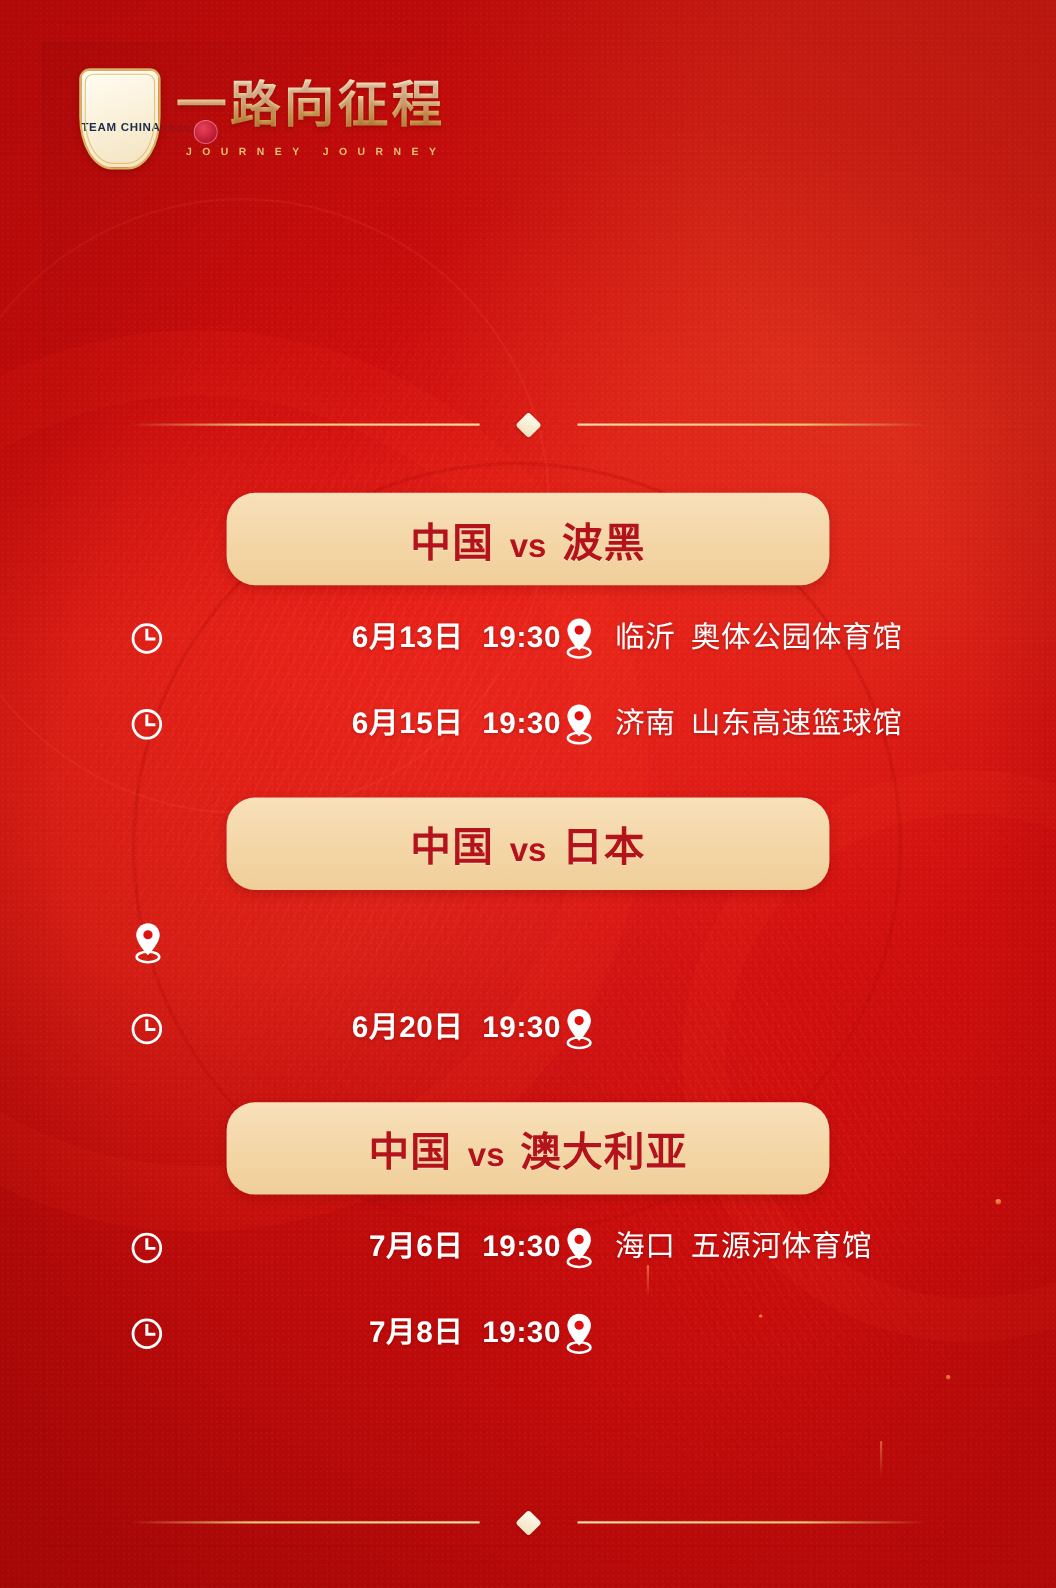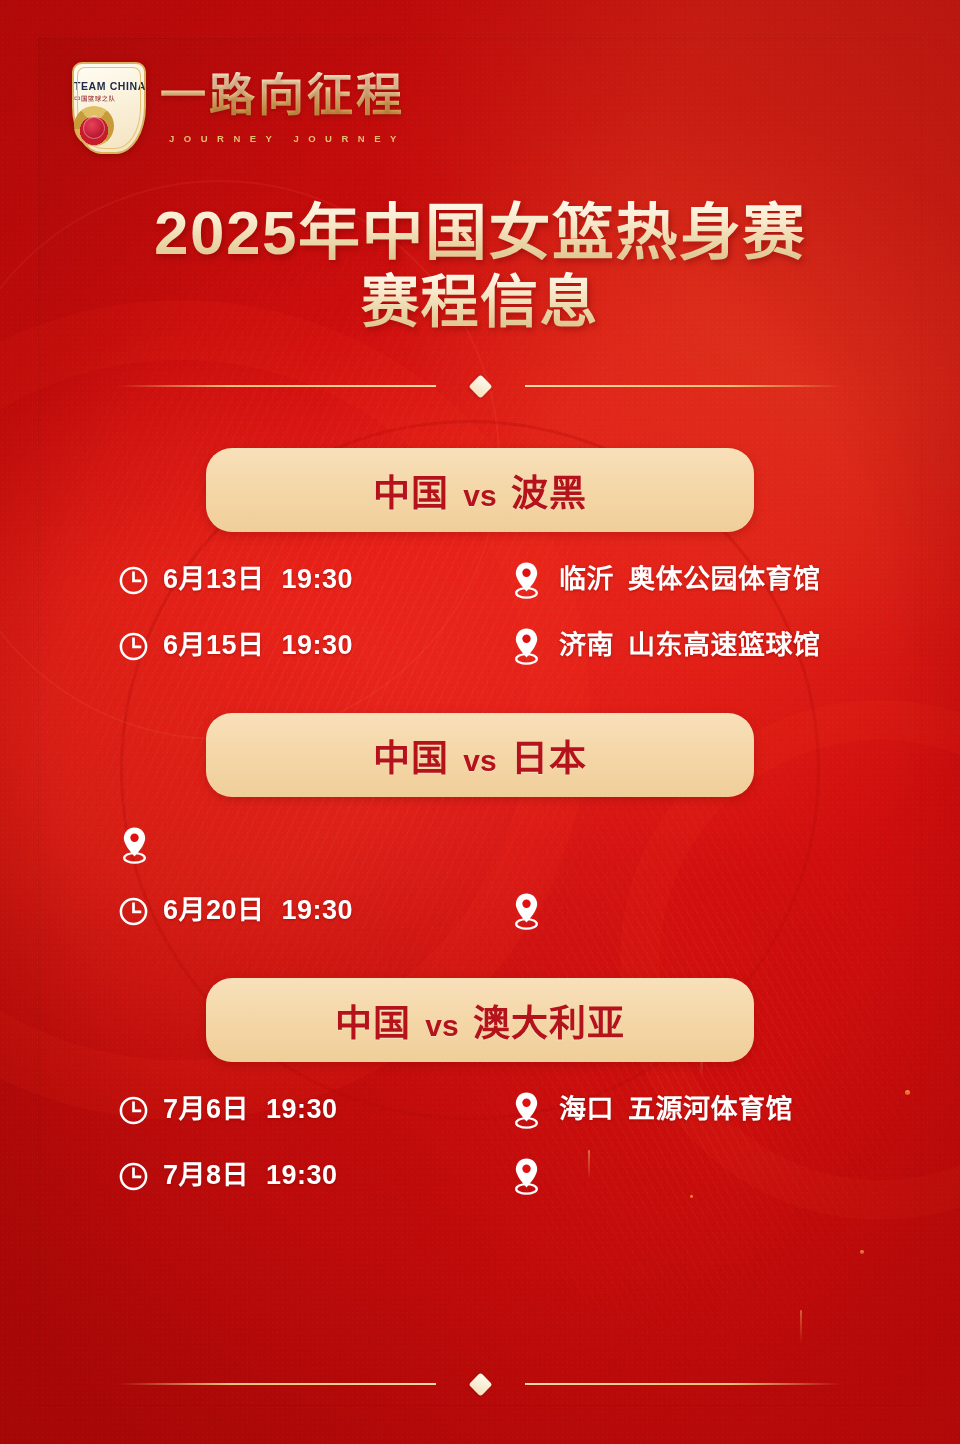--- a/index.html
+++ b/index.html
@@ -92,21 +92,21 @@
   .header{
     position:absolute; left:72px; top:62px;
     display:flex; align-items:center; gap:14px;
   }
   .badge{
     position:relative; width:74px; height:92px; flex:0 0 auto;
     background:linear-gradient(160deg,#FFFDF4 0%,#FBF2DC 45%,#F3E2BE 100%);
     border:2px solid #D8B25C;
     border-radius:10px 10px 40% 40%/10px 10px 52% 52%;
     box-shadow:0 2px 6px rgba(90,0,0,.35);
-    display:flex; flex-direction:column; align-items:flex-start;
+    display:flex; flex-direction:row; align-items:center;
     padding-top:17px;
   }
   .badge::before{
     content:""; position:absolute; inset:3px;
     border:1px solid #E2C276;
     border-radius:8px 8px 40% 40%/8px 8px 50% 50%;
     pointer-events:none;
   }
   .badge-team{
     font-size:10.5px; font-weight:700; letter-spacing:.6px;
@@ -207,39 +207,39 @@
     font-size:30px; font-weight:800; letter-spacing:0;
     padding:0 3px;
   }
 
   .rows{ margin-top:30px; }
   .row{
     display:flex; align-items:flex-start;
     height:58px;
     padding-left:118px;
   }
-  .row + .row{ margin-top:8px; }
+  .row + .row{ margin-top:20px; }
 
   .cell-time{
     display:flex; align-items:center; gap:14px;
-    width:392px; flex:0 0 auto;
+    width:392px; flex:0 0 auto;justify-content:space-between;
   }
   .cell-venue{
     display:flex; align-items:flex-start; gap:16px;
     flex:1 1 auto;
   }
 
   .txt{
     color:#FFFFFF; font-size:27px; font-weight:700;
     letter-spacing:.5px; white-space:nowrap; line-height:1.05;
     text-shadow:0 1px 3px rgba(110,0,0,.45);
   }
   .txt .date{ margin-right:17px; }
   .venue-text{
-    color:#FFFFFF; font-size:27px; font-weight:700;
+    color:#FFFFFF; font-size:27px; font-weight:400;
     letter-spacing:.5px; line-height:1.28;
     text-shadow:0 1px 3px rgba(110,0,0,.45);
   }
   .venue-text .city{ margin-right:14px; }
   .venue-text.wrap{ max-width:352px; text-align:right; }
 
   
   .icon{ flex:0 0 auto; display:block; }
   .icon-clock{ width:31px; height:31px; margin-top:3px; }
   .icon-pin{ width:33px; height:40px; margin-top:-2px; }
@@ -274,24 +274,20 @@
       <div class="badge-team">TEAM CHINA</div>
       <div class="badge-cn">中国篮球之队</div>
       <div class="badge-emblem"></div>
     </div>
     <div class="logo-text">
       <div class="logo-cn">一路向征程</div>
       <div class="logo-en">JOURNEY JOURNEY</div>
     </div>
   </div>
 
-  <div class="title">
-    <div class="title-line">2025年中国女篮热身赛</div>
-    <div class="title-line l2">赛程信息</div>
-  </div>
 
   <div class="ornament top">
     <div class="rule"></div>
     <div class="gem"></div>
     <div class="rule right"></div>
   </div>
 
   <div class="matches">
 
     <div class="match">

